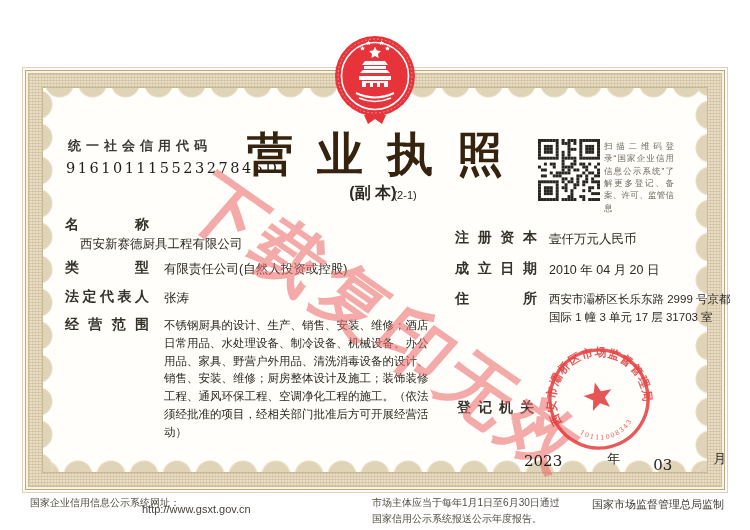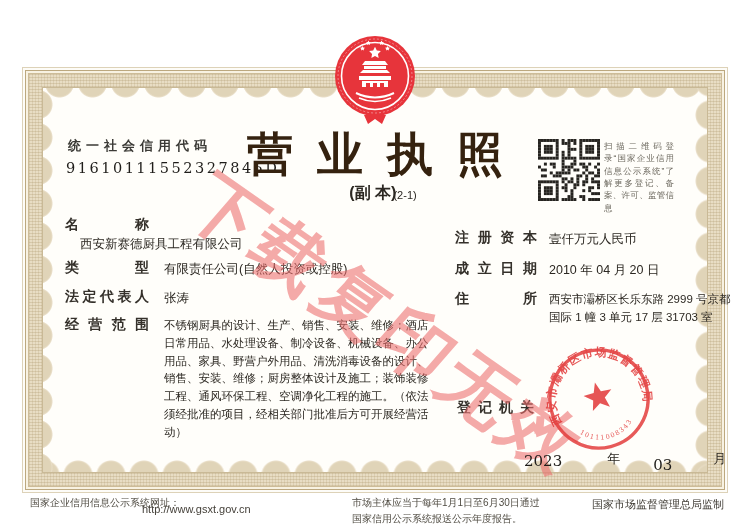--- a/index.html
+++ b/index.html
@@ -79,21 +79,21 @@
 
   
   .watermark { position:absolute; left:228px; top:156px; z-index:5; white-space:nowrap;
     font-size:72px; font-weight:700; letter-spacing:5px; color:rgba(236,108,108,0.58);
     font-family:"DejaVu Sans", sans-serif;
     transform:rotate(35deg) skewX(-6deg); transform-origin:0 0; pointer-events:none; }
 
   
   .footer-left-label { position:absolute; left:30px; top:496px; font-size:10px; color:#504c43; }
   .footer-left-url { position:absolute; left:142px; top:503px; font-size:11px; color:#45413a; }
-  .footer-mid { position:absolute; left:352px; top:495px; width:236px; font-size:10px;
+  .footer-mid { position:absolute; left:372px; top:495px; width:236px; font-size:10px;
     line-height:1.55; color:#504c43; }
   .footer-right { position:absolute; left:592px; top:497px; font-size:11px; color:#3f3b34; }
 </style>
 </head>
 <body>
 
 <div class="sheet">
 
   <div class="frame">
     <div class="frame-inner">

